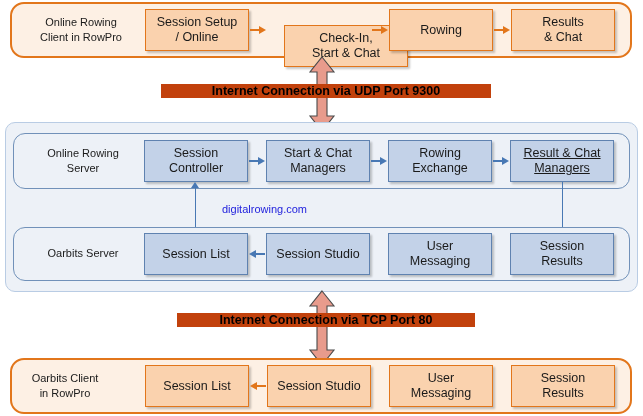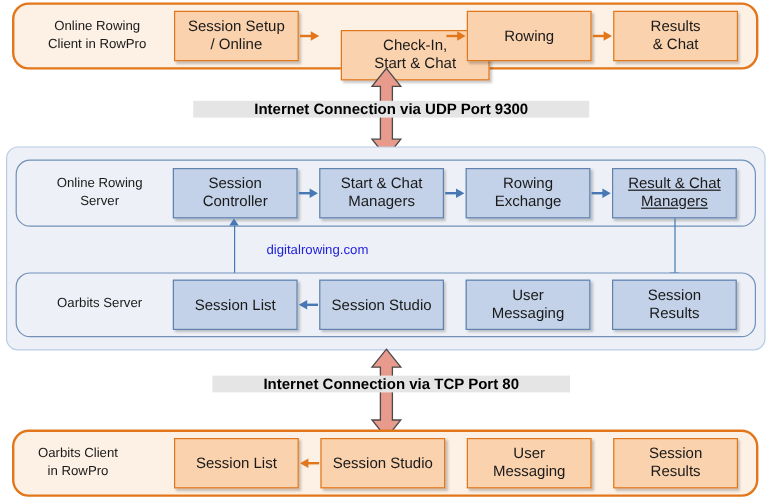--- a/index.html
+++ b/index.html
@@ -89,21 +89,21 @@
   .bigarrow{position:absolute;}
   .bigarrow svg{display:block;}
 
   
   .conn-label{
     position:absolute;
     font-size:12.5px;
     font-weight:bold;
     color:#000;
     text-align:center;
-    background:#e5e5e5;
+    background:#c2410c;
     padding:0 4px;
     white-space:nowrap;
   }
 
   
   .domain-text{
     position:absolute;
     font-size:11px;
     color:#2222DD;
     white-space:nowrap;

